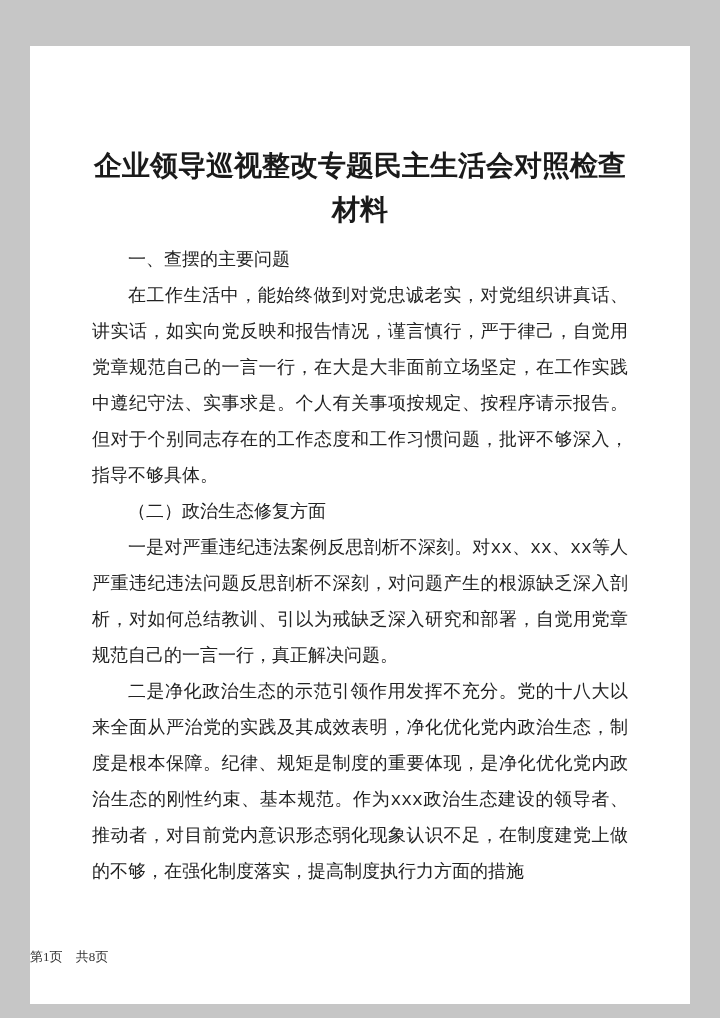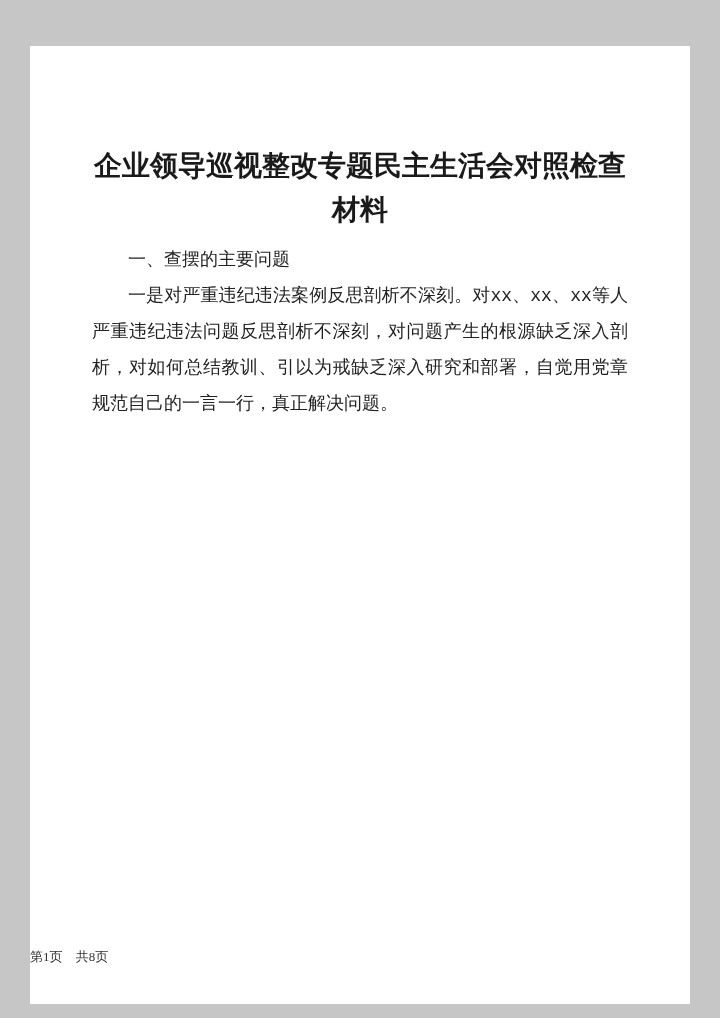--- a/index.html
+++ b/index.html
@@ -65,20 +65,23 @@
   }
 </style>
 </head>
 <body>
 
 <div class="viewport">
   <div class="doc-page">
     <h1 class="doc-title">企业领导巡视整改专题民主生活会对照检查材料</h1>
     <div class="doc-body">
         <p class="doc-para">一、查摆的主要问题</p>
+        <p class="doc-para">在工作生活中，能始终做到对党忠诚老实，对党组织讲真话、讲实话，如实向党反映和报告情况，谨言慎行，严于律己，自觉用党章规范自己的一言一行，在大是大非面前立场坚定，在工作实践中遵纪守法、实事求是。个人有关事项按规定、按程序请示报告。但对于个别同志存在的工作态度和工作习惯问题，批评不够深入，指导不够具体。</p>
+        <p class="doc-para">（二）政治生态修复方面</p>
         <p class="doc-para">一是对严重违纪违法案例反思剖析不深刻。对xx、xx、xx等人严重违纪违法问题反思剖析不深刻，对问题产生的根源缺乏深入剖析，对如何总结教训、引以为戒缺乏深入研究和部署，自觉用党章规范自己的一言一行，真正解决问题。</p>
+        <p class="doc-para">二是净化政治生态的示范引领作用发挥不充分。党的十八大以来全面从严治党的实践及其成效表明，净化优化党内政治生态，制度是根本保障。纪律、规矩是制度的重要体现，是净化优化党内政治生态的刚性约束、基本规范。作为xxx政治生态建设的领导者、推动者，对目前党内意识形态弱化现象认识不足，在制度建党上做的不够，在强化制度落实，提高制度执行力方面的措施</p>
       </div>
     <div class="doc-footer">
       <span class="footer-part">第1页</span>
       <span class="footer-part">共8页</span>
     </div>
   </div>
 </div>
 
 </body></html>

